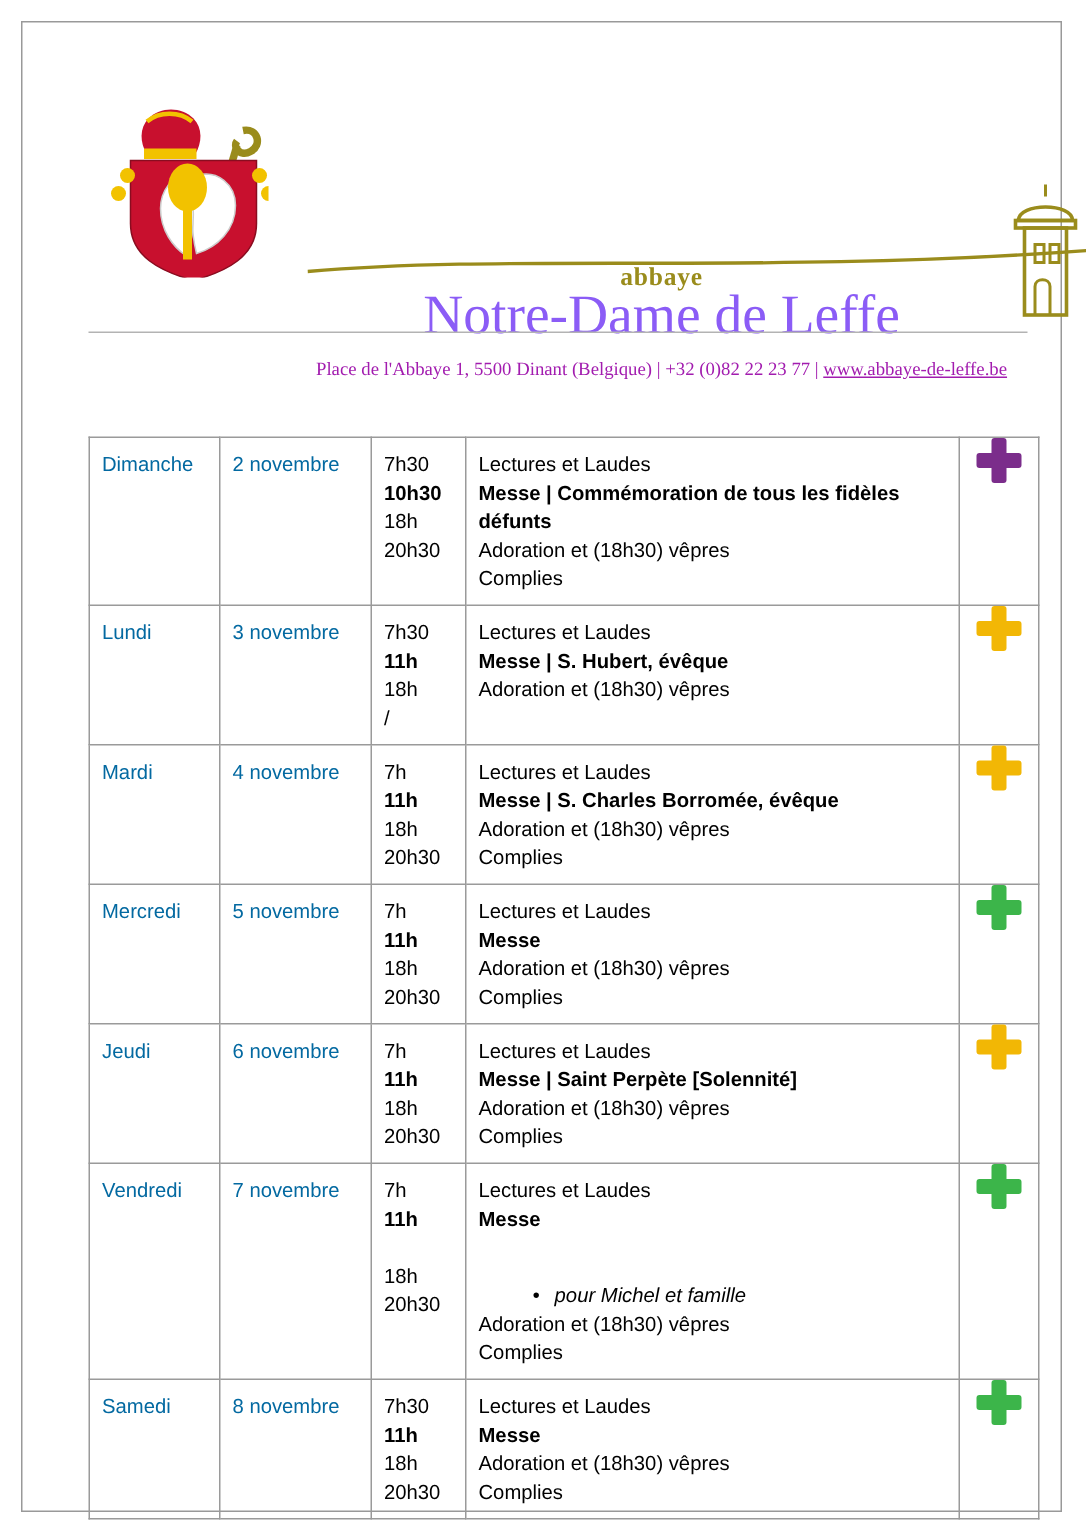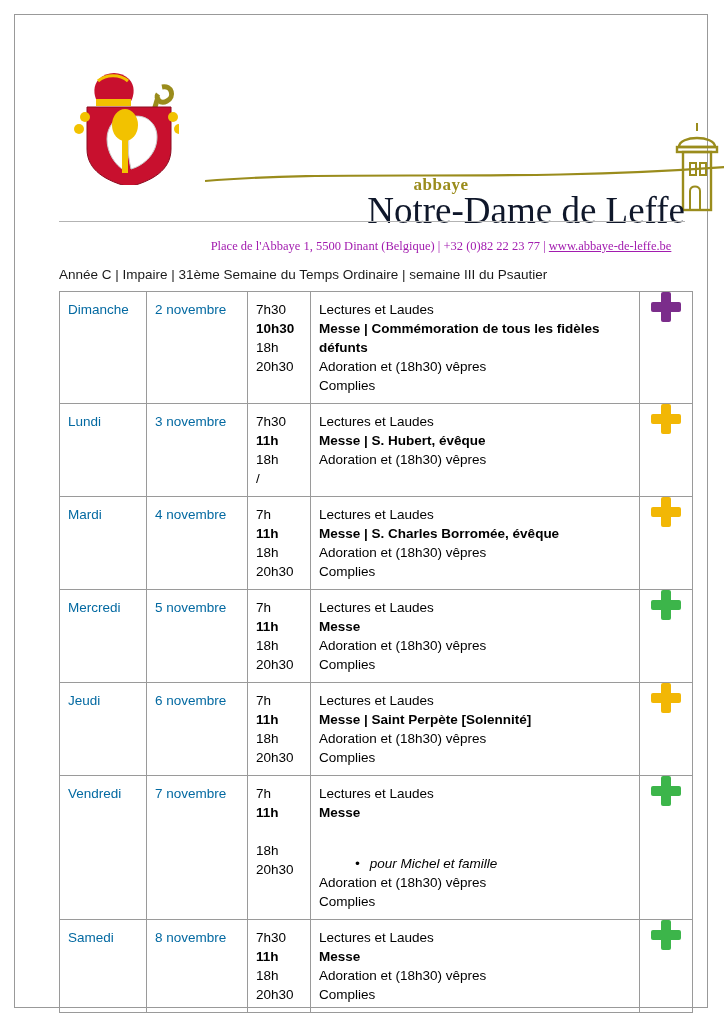--- a/index.html
+++ b/index.html
@@ -75,24 +75,24 @@
     font-weight: bold;
     font-size: 17px;
     color: #9a8c1c;
     letter-spacing: 0.5px;
   }
   .title-main {
     position: absolute;
     left: 0;
     right: 0;
     top: 110px;
-    text-align: right;
+    text-align: center;
     font-family: "Liberation Serif", serif;
     font-size: 37px;
-    color: #0f172a;
+    color: #8b5cf6;
     letter-spacing: 0px;
   }
   .contact {
     position: absolute;
     left: 0;
     right: 0;
     top: 160px;
     text-align: center;
     font-family: "Liberation Serif", serif;
     font-size: 12.5px;
@@ -251,21 +251,20 @@
         <div class="abbaye-word">abbaye</div>
         <div class="title-main">Notre-Dame de Leffe</div>
         <div class="contact">
           <span>Place de l'Abbaye 1, 5500 Dinant (Belgique)  |  +32 (0)82 22 23 77  |  </span><span class="url">www.abbaye-de-leffe.be</span>
         </div>
       </div>
 
       <div class="rule"></div>
     </div>
 
-    <div class="h2">Année C | Impaire | 31ème Semaine du Temps Ordinaire | semaine III du Psautier</div>
 
     <table class="sched">
       <tbody id="sched-body">
           <tr>
             <td class="c-day">
               <div class="cellpad daytxt">Dimanche</div>
             </td>
             <td class="c-date">
               <div class="cellpad datetxt">2 novembre</div>
             </td>

